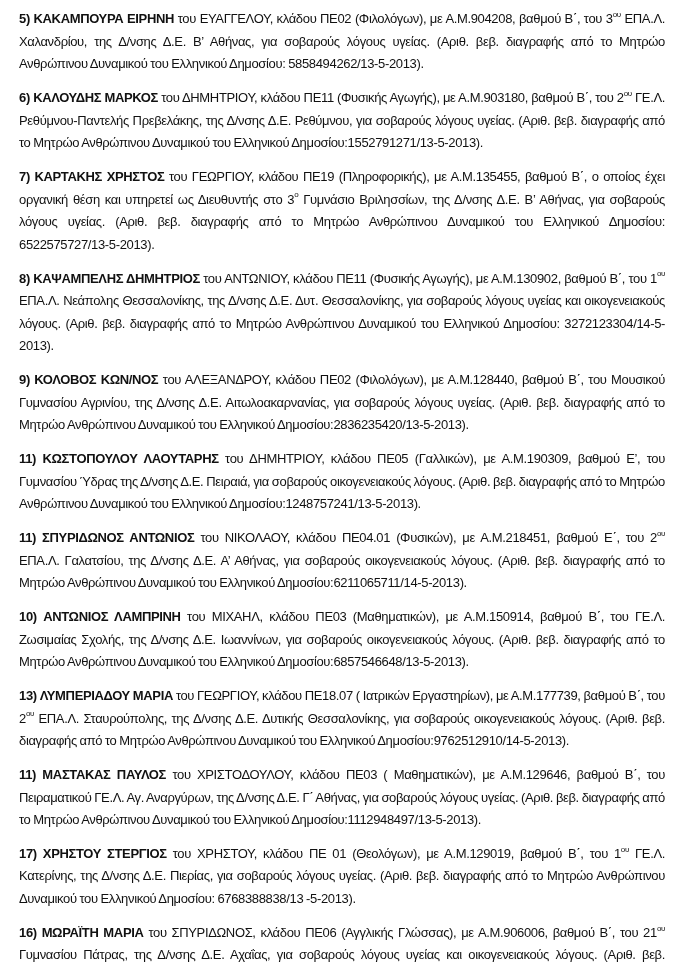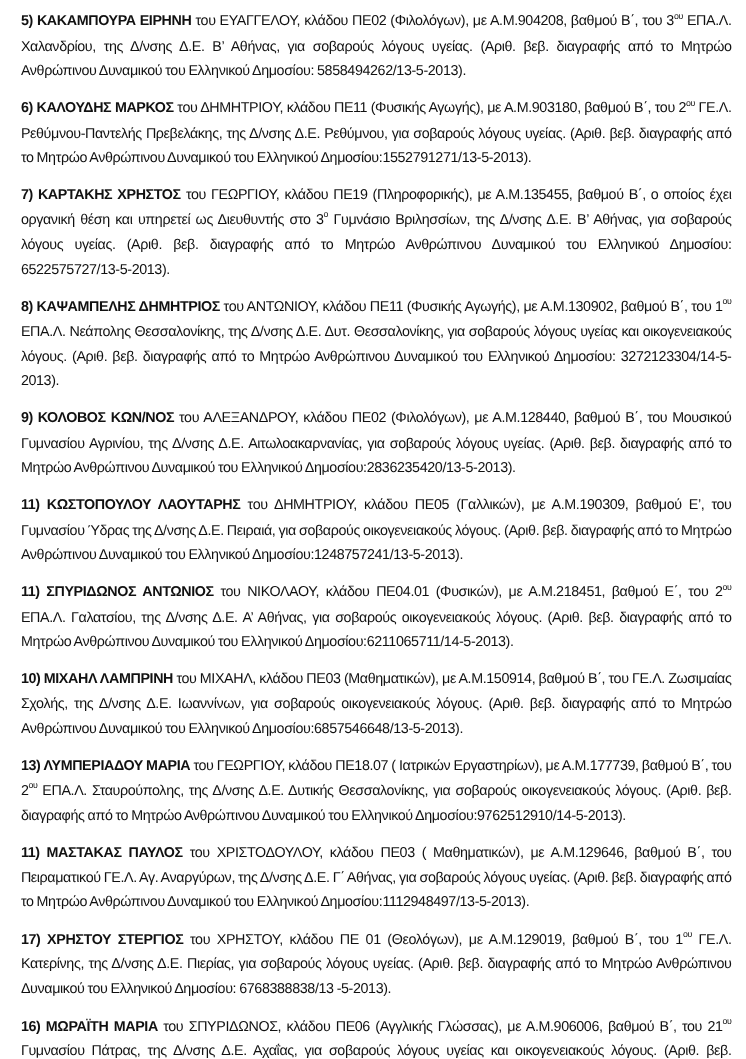--- a/index.html
+++ b/index.html
@@ -51,21 +51,21 @@
   <p class="entry"><span class="num">7)</span> <span class="name">ΚΑΡΤΑΚΗΣ  ΧΡΗΣΤΟΣ</span><span>  του ΓΕΩΡΓΙΟΥ, κλάδου ΠΕ19 (Πληροφορικής), με Α.Μ.135455, βαθμού Β΄, ο οποίος έχει οργανική θέση και υπηρετεί ως Διευθυντής  στο 3</span><sup>ο</sup><span> Γυμνάσιο Βριλησσίων, της Δ/νσης Δ.Ε. Β’ Αθήνας, για σοβαρούς  λόγους υγείας. (Αριθ. βεβ. διαγραφής από το Μητρώο Ανθρώπινου Δυναμικού του Ελληνικού Δημοσίου: 6522575727/13-5-2013).</span></p>
 
   <p class="entry"><span class="num">8)</span> <span class="name"> ΚΑΨΑΜΠΕΛΗΣ ΔΗΜΗΤΡΙΟΣ</span><span>   του ΑΝΤΩΝΙΟΥ, κλάδου ΠΕ11 (Φυσικής Αγωγής), με Α.Μ.130902, βαθμού Β΄, του 1</span><sup>ου</sup><span> ΕΠΑ.Λ. Νεάπολης Θεσσαλονίκης, της Δ/νσης Δ.Ε.  Δυτ. Θεσσαλονίκης, για σοβαρούς  λόγους υγείας και οικογενειακούς λόγους. (Αριθ. βεβ. διαγραφής από το Μητρώο Ανθρώπινου Δυναμικού   του Ελληνικού Δημοσίου: 3272123304/14-5-2013).</span></p>
 
   <p class="entry"><span class="num">9)</span> <span class="name">  ΚΟΛΟΒΟΣ ΚΩΝ/ΝΟΣ</span><span> του ΑΛΕΞΑΝΔΡΟΥ, κλάδου ΠΕ02 (Φιλολόγων), με Α.Μ.128440, βαθμού Β΄, του Μουσικού Γυμνασίου Αγρινίου, της Δ/νσης Δ.Ε.  Αιτωλοακαρνανίας, για σοβαρούς  λόγους υγείας. (Αριθ. βεβ. διαγραφής από το Μητρώο Ανθρώπινου Δυναμικού    του Ελληνικού Δημοσίου:2836235420/13-5-2013).</span></p>
 
   <p class="entry"><span class="num">11)</span> <span class="name">ΚΩΣΤΟΠΟΥΛΟΥ ΛΑΟΥΤΑΡΗΣ</span><span> του ΔΗΜΗΤΡΙΟΥ, κλάδου ΠΕ05 (Γαλλικών), με Α.Μ.190309, βαθμού Ε’, του Γυμνασίου Ύδρας  της Δ/νσης  Δ.Ε. Πειραιά, για σοβαρούς οικογενειακούς λόγους. (Αριθ. βεβ. διαγραφής από το Μητρώο Ανθρώπινου Δυναμικού   του Ελληνικού Δημοσίου:1248757241/13-5-2013).</span></p>
 
   <p class="entry"><span class="num">11)</span> <span class="name">ΣΠΥΡΙΔΩΝΟΣ ΑΝΤΩΝΙΟΣ</span><span> του ΝΙΚΟΛΑΟΥ, κλάδου ΠΕ04.01 (Φυσικών), με Α.Μ.218451, βαθμού Ε΄,  του 2</span><sup>ου</sup><span> ΕΠΑ.Λ. Γαλατσίου, της Δ/νσης Δ.Ε. Α’ Αθήνας, για σοβαρούς οικογενειακούς λόγους. (Αριθ. βεβ. διαγραφής από το Μητρώο Ανθρώπινου Δυναμικού  του Ελληνικού Δημοσίου:6211065711/14-5-2013).</span></p>
 
-  <p class="entry"><span class="num">10)</span> <span class="name">ΜΙΧΑΗΛ ΛΑΜΠΡΙΝΗ</span><span> του ΜΙΧΑΗΛ, κλάδου ΠΕ03 (Μαθηματικών), με Α.Μ.150914, βαθμού Β΄, του ΓΕ.Λ. Ζωσιμαίας Σχολής, της Δ/νσης Δ.Ε. Ιωαννίνων, για σοβαρούς οικογενειακούς λόγους. (Αριθ. βεβ. διαγραφής από το Μητρώο Ανθρώπινου Δυναμικού   του Ελληνικού Δημοσίου:6857546648/13-5-2013).</span></p>
+  <p class="entry"><span class="num">10)</span> <span class="name">ΑΝΤΩΝΙΟΣ ΛΑΜΠΡΙΝΗ</span><span> του ΜΙΧΑΗΛ, κλάδου ΠΕ03 (Μαθηματικών), με Α.Μ.150914, βαθμού Β΄, του ΓΕ.Λ. Ζωσιμαίας Σχολής, της Δ/νσης Δ.Ε. Ιωαννίνων, για σοβαρούς οικογενειακούς λόγους. (Αριθ. βεβ. διαγραφής από το Μητρώο Ανθρώπινου Δυναμικού   του Ελληνικού Δημοσίου:6857546648/13-5-2013).</span></p>
 
   <p class="entry"><span class="num">13)</span> <span class="name">ΛΥΜΠΕΡΙΑΔΟΥ ΜΑΡΙΑ</span><span> του ΓΕΩΡΓΙΟΥ, κλάδου ΠΕ18.07 ( Ιατρικών Εργαστηρίων), με Α.Μ.177739, βαθμού Β΄, του 2</span><sup>ου</sup><span> ΕΠΑ.Λ. Σταυρούπολης, της Δ/νσης Δ.Ε. Δυτικής Θεσσαλονίκης, για σοβαρούς οικογενειακούς λόγους. (Αριθ. βεβ. διαγραφής από το Μητρώο Ανθρώπινου Δυναμικού του Ελληνικού Δημοσίου:9762512910/14-5-2013).</span></p>
 
   <p class="entry"><span class="num">11)</span> <span class="name">ΜΑΣΤΑΚΑΣ ΠΑΥΛΟΣ</span><span> του ΧΡΙΣΤΟΔΟΥΛΟΥ, κλάδου ΠΕ03 ( Μαθηματικών), με Α.Μ.129646, βαθμού Β΄, του Πειραματικού ΓΕ.Λ. Αγ. Αναργύρων, της Δ/νσης Δ.Ε. Γ΄ Αθήνας,  για σοβαρούς λόγους υγείας. (Αριθ. βεβ. διαγραφής από το Μητρώο Ανθρώπινου Δυναμικού    του Ελληνικού Δημοσίου:1112948497/13-5-2013).</span></p>
 
   <p class="entry"><span class="num">17)</span> <span class="name">ΧΡΗΣΤΟΥ ΣΤΕΡΓΙΟΣ</span><span> του ΧΡΗΣΤΟΥ, κλάδου ΠΕ 01 (Θεολόγων), με Α.Μ.129019, βαθμού Β΄, του 1</span><sup>ου</sup><span> ΓΕ.Λ. Κατερίνης, της Δ/νσης Δ.Ε. Πιερίας,  για σοβαρούς  λόγους υγείας. (Αριθ. βεβ. διαγραφής από το Μητρώο Ανθρώπινου Δυναμικού   του Ελληνικού Δημοσίου: 6768388838/13 -5-2013).</span></p>
 
   <p class="entry"><span class="num">16)</span> <span class="name">ΜΩΡΑΪΤΗ ΜΑΡΙΑ</span><span> του ΣΠΥΡΙΔΩΝΟΣ, κλάδου ΠΕ06 (Αγγλικής Γλώσσας), με Α.Μ.906006, βαθμού Β΄, του 21</span><sup>ου</sup><span> Γυμνασίου Πάτρας, της Δ/νσης Δ.Ε. Αχαΐας,  για σοβαρούς  λόγους υγείας και οικογενειακούς λόγους. (Αριθ. βεβ. διαγραφής από το Μητρώο Ανθρώπινου Δυναμικού   του Ελληνικού Δημοσίου:1181267837/14-5-2013).</span></p>
 </div>
 

